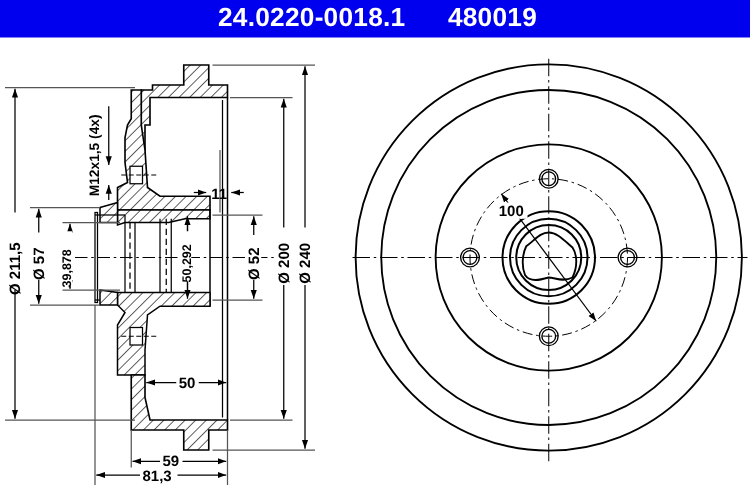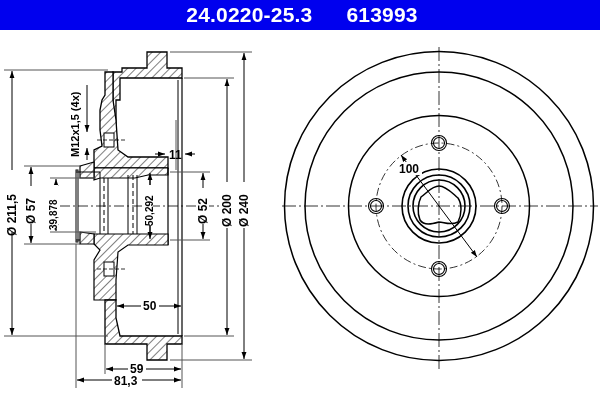--- a/index.html
+++ b/index.html
@@ -36,22 +36,22 @@
     svg text {
       font-family: "Liberation Sans", sans-serif;
       font-weight: bold;
       fill: #000;
     }
   </style>
 </head>
 <body>
 
 <div class="header">
-  <span class="header-part header-article">24.0220-25.3</span>
-  <span class="header-part">613993</span>
+  <span class="header-part header-article">24.0220-0018.1</span>
+  <span class="header-part">480019</span>
 </div>
 
 <svg class="drawing" width="600" height="400" viewBox="0 0 600 400" xmlns="http://www.w3.org/2000/svg">
   <defs>
     <pattern id="hatch" patternUnits="userSpaceOnUse" width="6" height="6" patternTransform="rotate(45)">
       <rect width="6" height="6" fill="#fff"></rect>
       <line x1="0" y1="0" x2="0" y2="6" stroke="#000" stroke-width="1"></line>
     </pattern>
     <marker id="arr" viewBox="0 0 10 10" refX="10" refY="5" markerWidth="7" markerHeight="7" orient="auto-start-reverse">
       <path d="M0,1.5 L10,5 L0,8.5 Z" fill="#000"></path>

